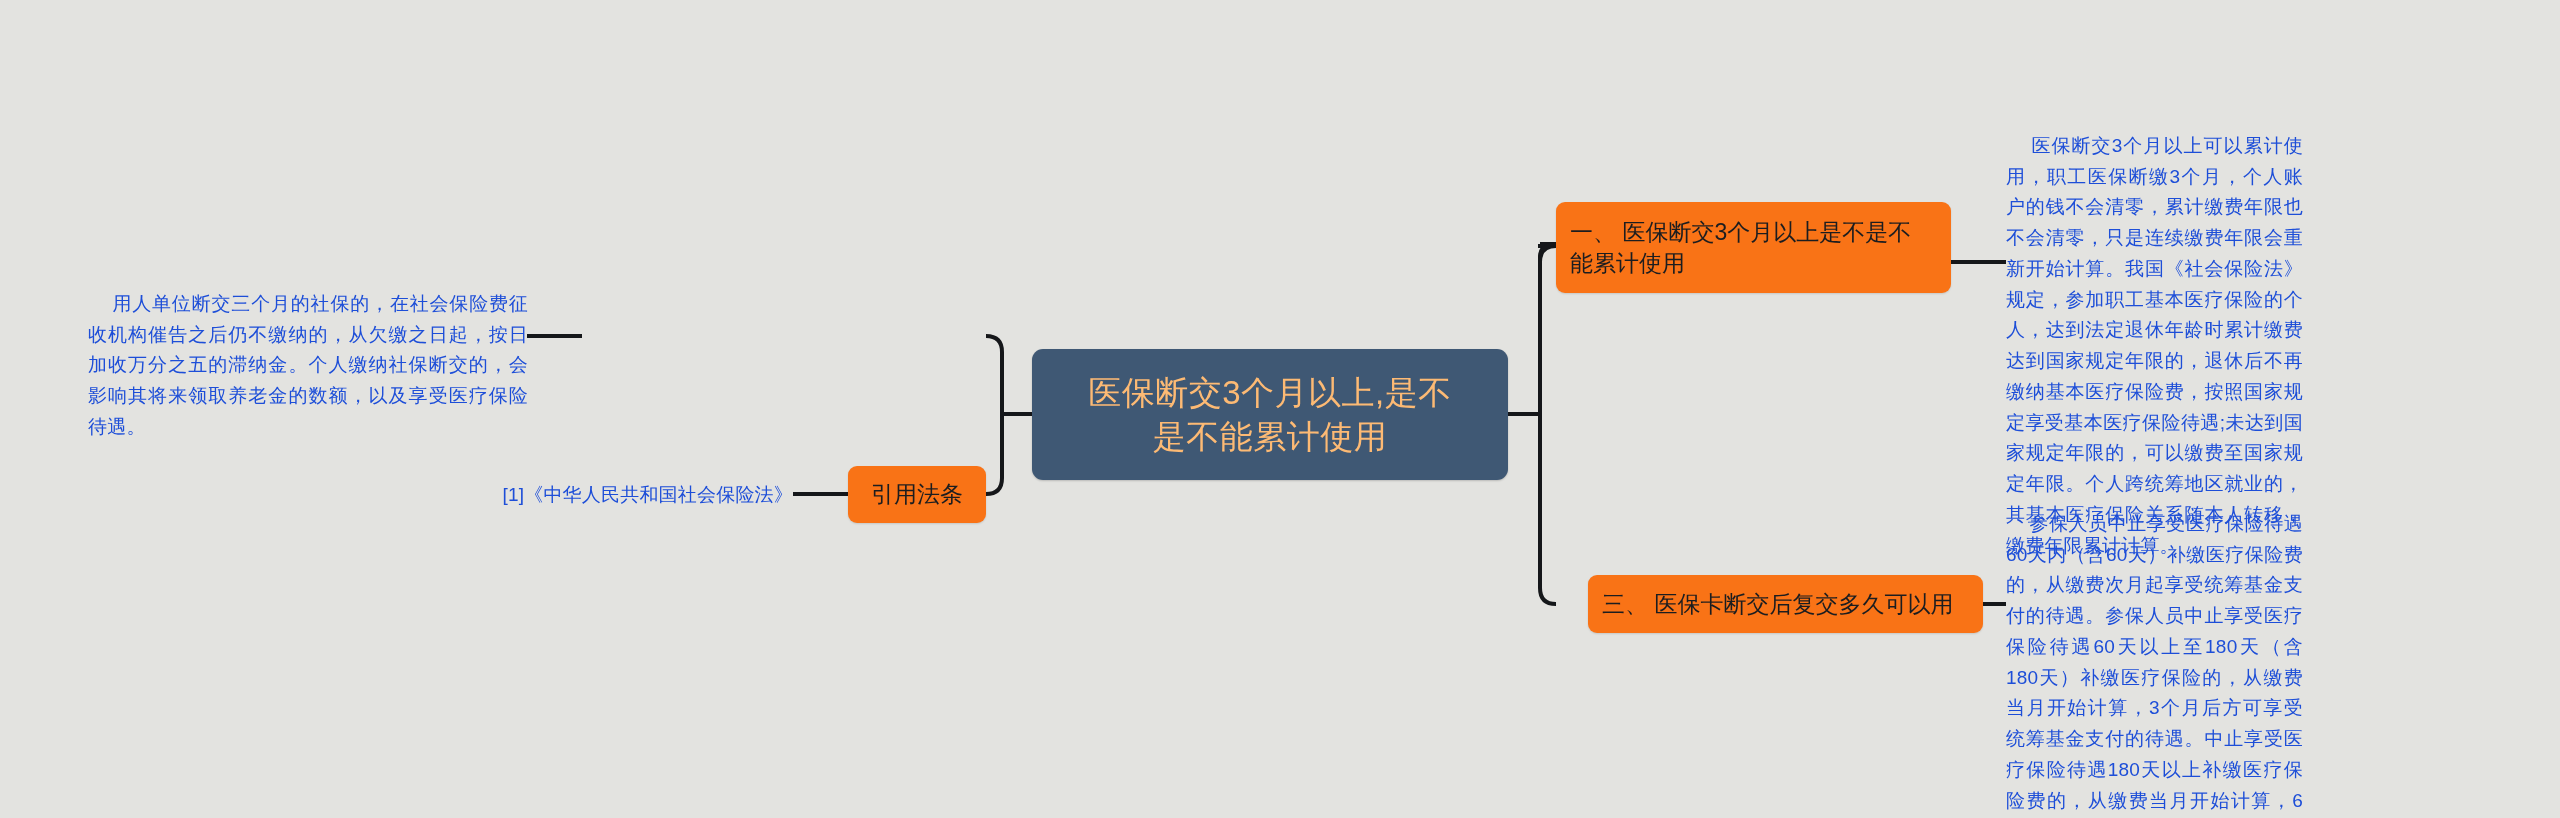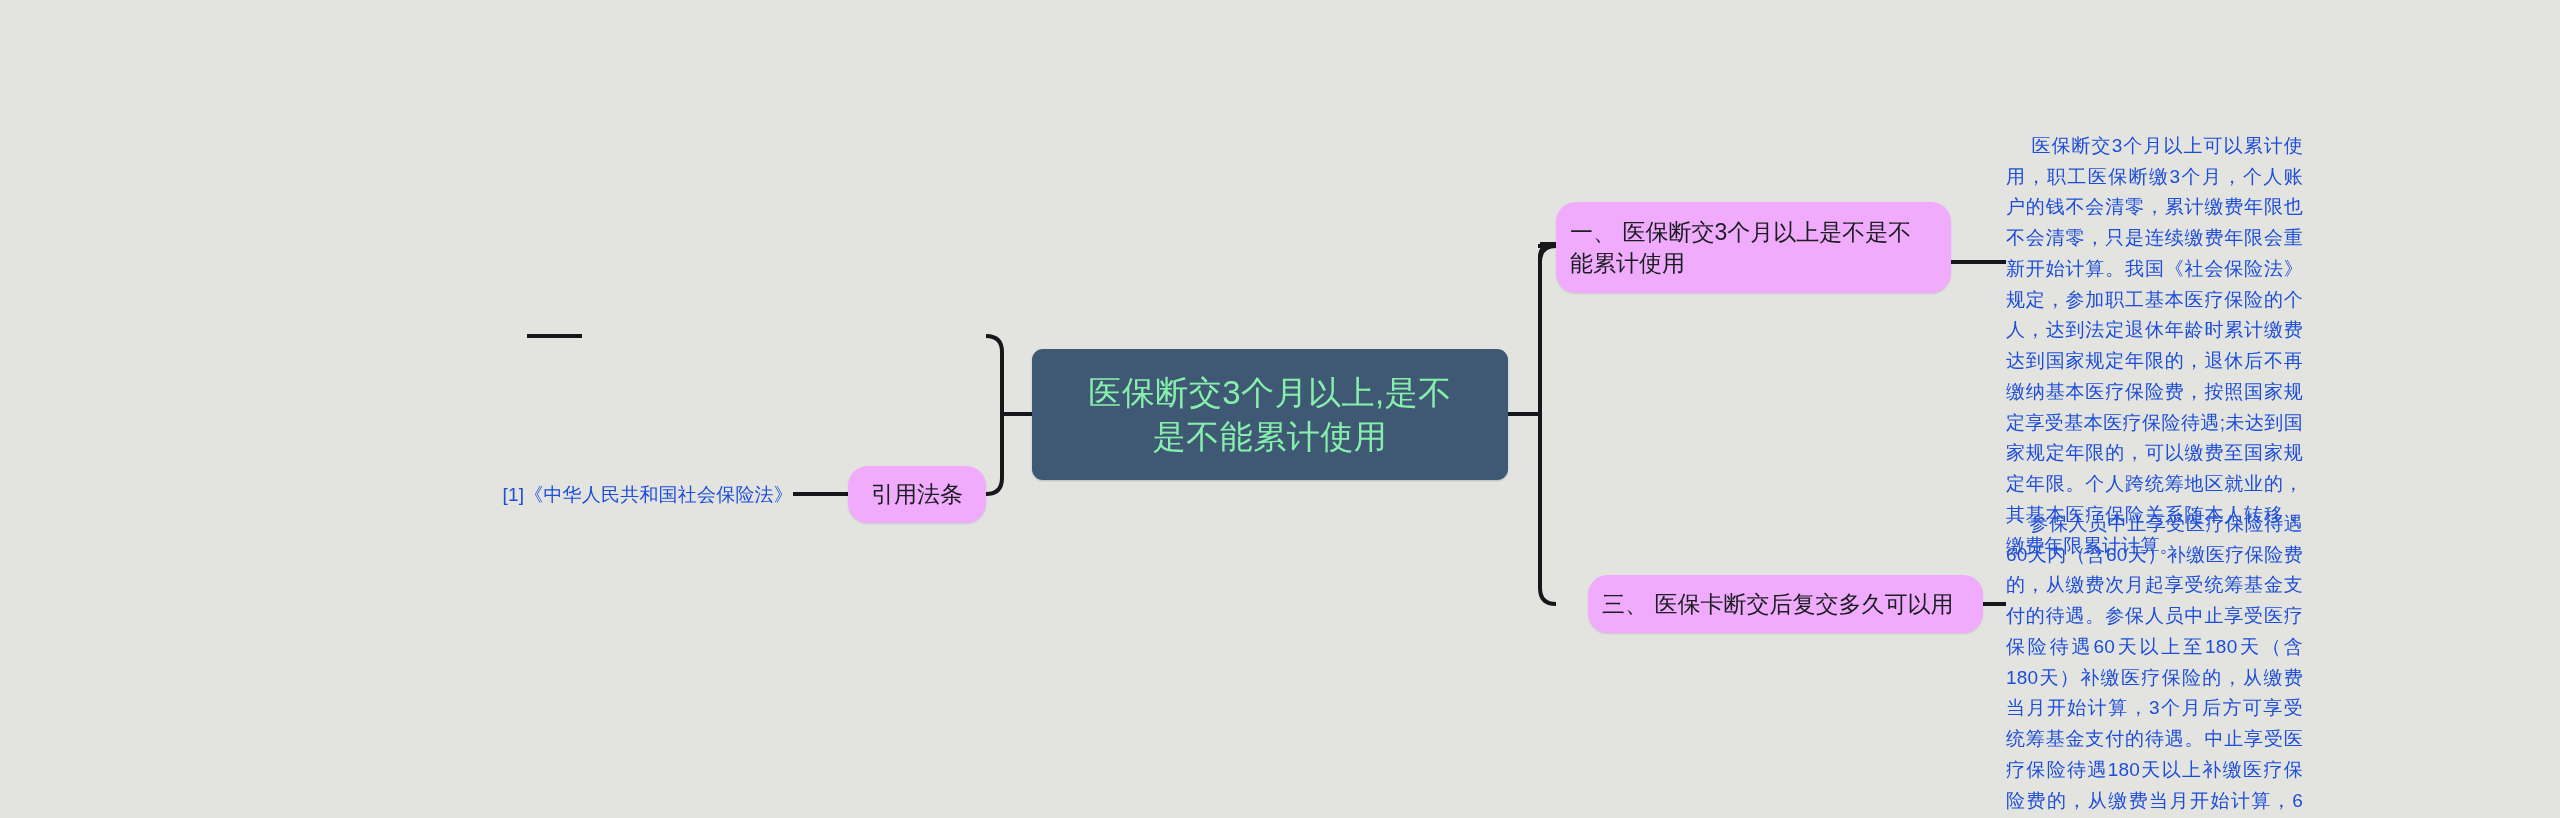--- a/index.html
+++ b/index.html
@@ -45,37 +45,36 @@
     box-sizing: border-box;
     border-radius: 9px;
     display: flex;
     align-items: center;
     line-height: 1.32;
     white-space: pre-line;
   }
 
   .node.root {
     background: #3f5874;
-    color: #86efac;
+    color: #fdba74;
     justify-content: center;
     text-align: center;
     font-size: 33px;
     letter-spacing: 0.5px;
     border-radius: 11px;
     box-shadow: 0 1px 2px rgba(0,0,0,0.18);
   }
 
   .node.branch {
-    background: #f0abfc;
+    background: #f97316;
     color: #1b1d20;
     font-size: 23px;
     padding: 0 14px;
     text-align: left;
     box-shadow: 0 1px 2px rgba(0,0,0,0.12);
-    border-radius: 20px;
   }
 
   .node.branch.small {
     font-size: 23px;
     justify-content: center;
     padding: 0 15px;
   }
 
   
   .leaf-text {
@@ -141,20 +140,23 @@
 
   <div class="node branch" style="left:1556px; top:575px; width:395px; height:58px;margin-left:32px;">
     <span>三、  医保卡断交后复交多久可以用</span>
   </div>
 
   <div class="leaf-text right" style="left:2006px; top:478px; width:297px;">
     <span>参保人员中止享受医疗保险待遇60天内（含60天）补缴医疗保险费的，从缴费次月起享受统筹基金支付的待遇。参保人员中止享受医疗保险待遇60天以上至180天（含180天）补缴医疗保险的，从缴费当月开始计算，3个月后方可享受统筹基金支付的待遇。中止享受医疗保险待遇180天以上补缴医疗保险费的，从缴费当月开始计算，6个月后方可享受统筹基金支付的待遇。</span>
   </div>
 
 
+  <div class="leaf-text" style="left:88px; top:258px; width:440px;">
+    <span>用人单位断交三个月的社保的，在社会保险费征收机构催告之后仍不缴纳的，从欠缴之日起，按日加收万分之五的滞纳金。个人缴纳社保断交的，会影响其将来领取养老金的数额，以及享受医疗保险待遇。</span>
+  </div>
 
   <div class="node branch small" style="left:848px; top:466px; width:138px; height:57px;">
     <span>引用法条</span>
   </div>
 
   <div class="leaf-text tiny" style="left:393px; top:481px; width:400px;">
     <span>[1]《中华人民共和国社会保险法》</span>
   </div>
 
 </div>

